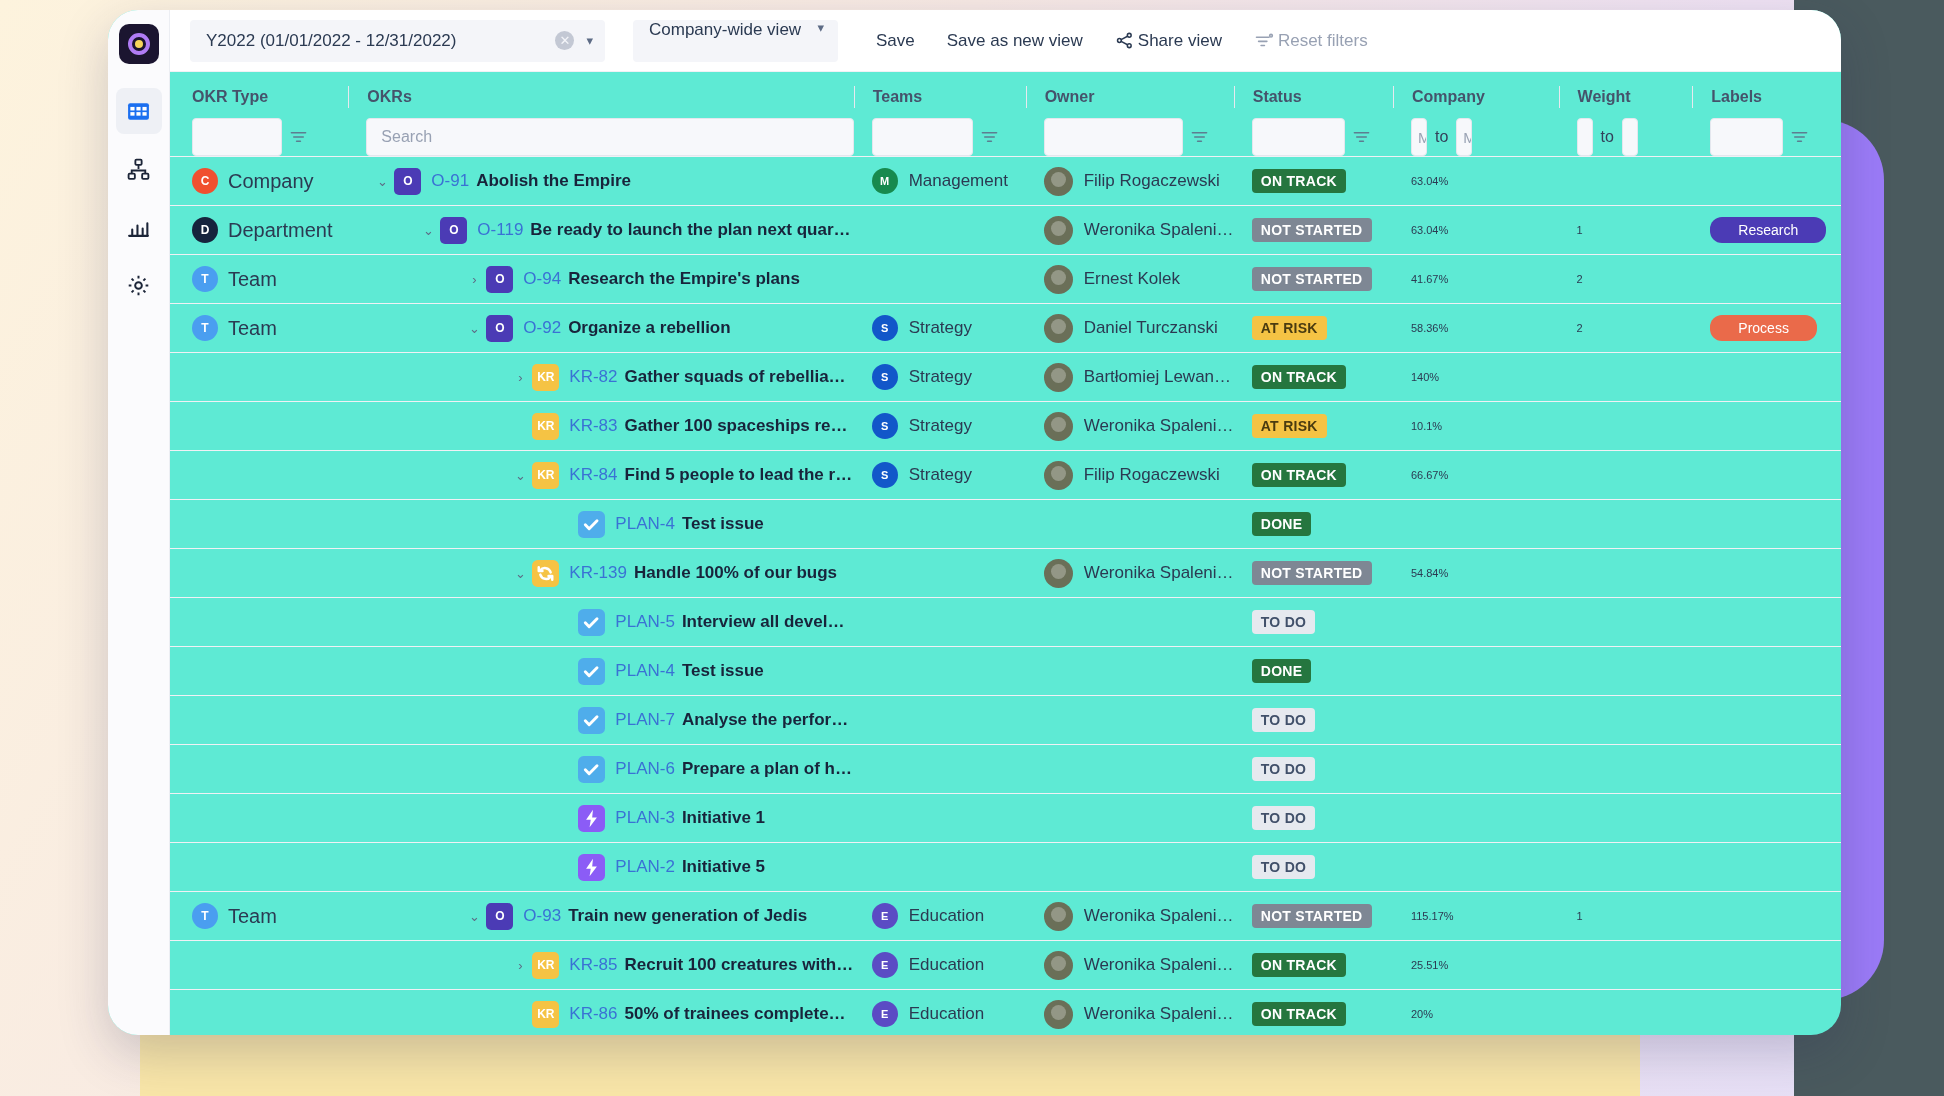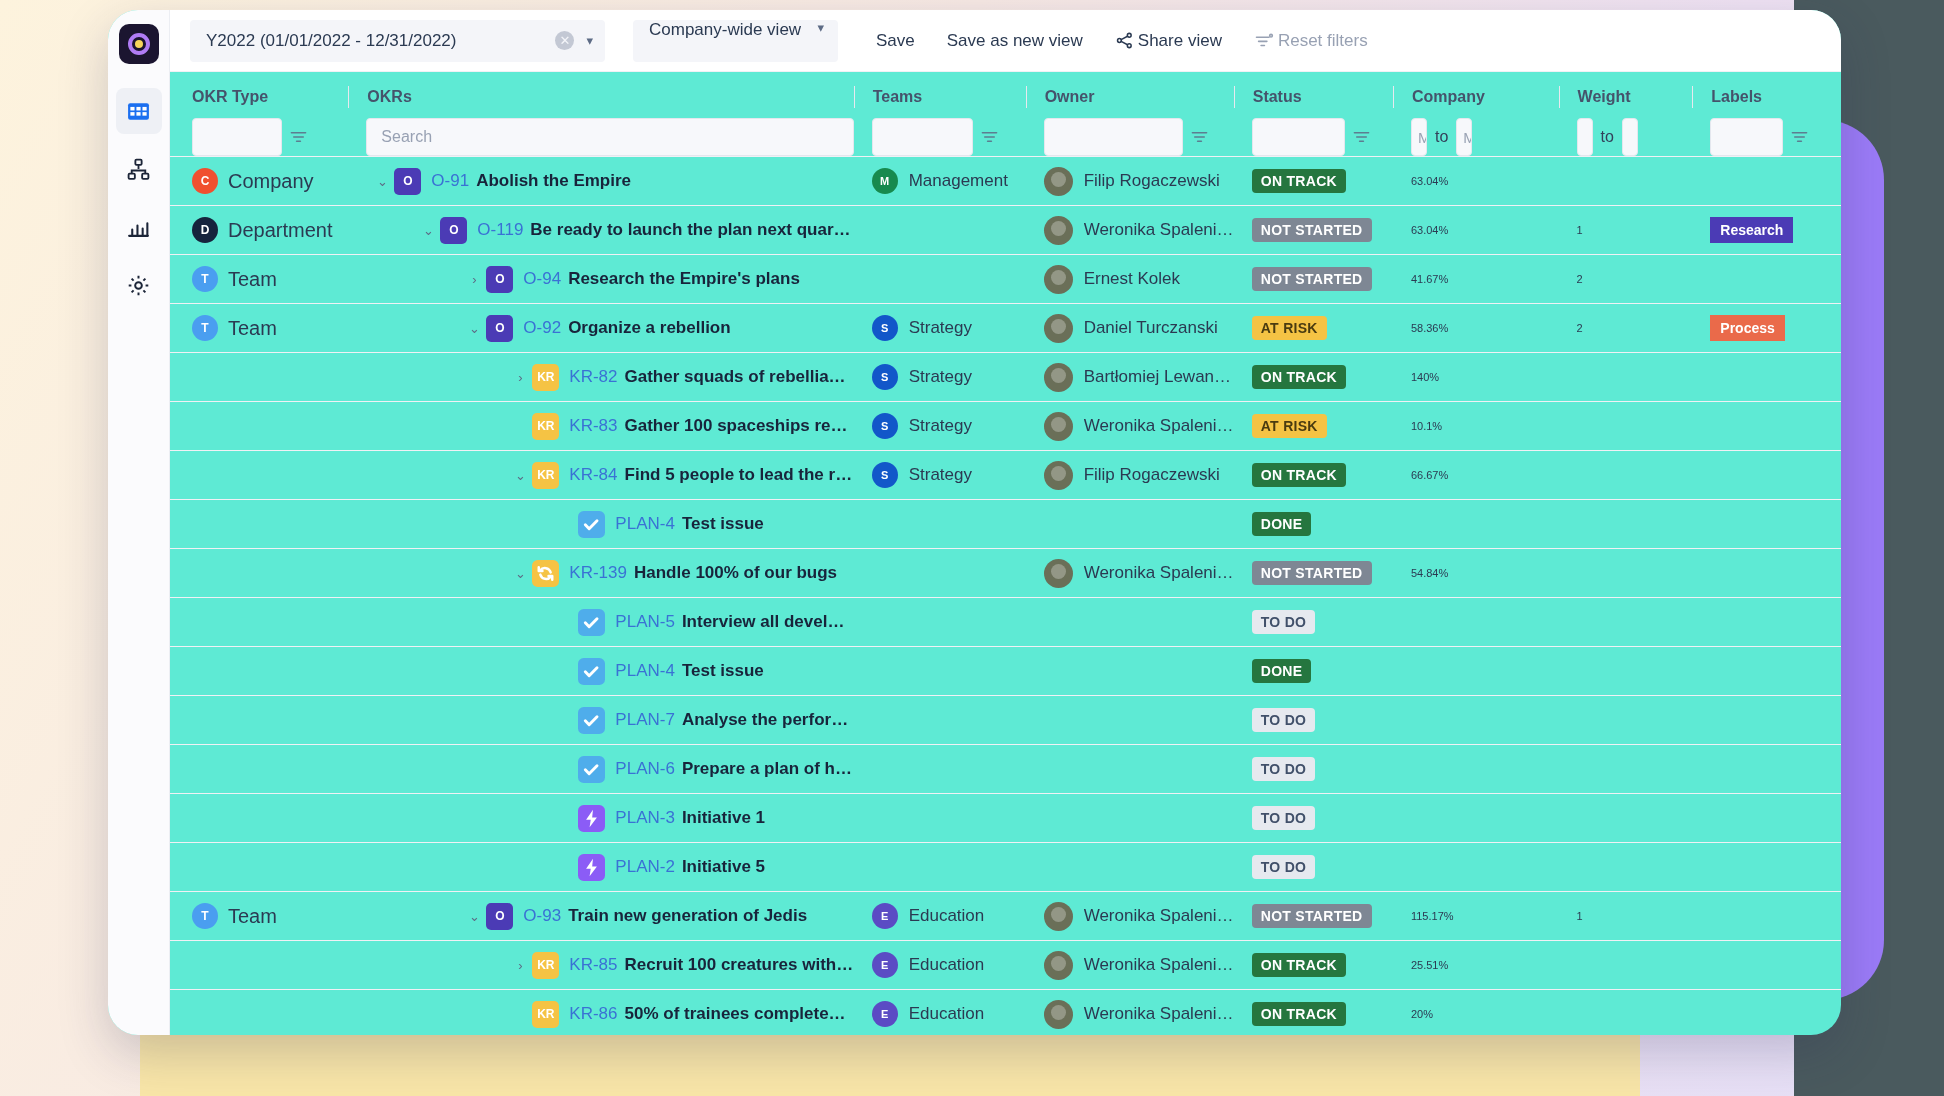--- a/index.html
+++ b/index.html
@@ -223,23 +223,23 @@
   }
   .badge.on-track   { background: #25763f; }
   .badge.not-started{ background: #7e8794; }
   .badge.at-risk    { background: #f5c344; color: #4a3b10; }
   .badge.done       { background: #25763f; }
   .badge.to-do      { background: #e6e9ef; color: #41506a; }
 
   .num { font-size: 11px; color: #2b3a52; }
 
   .lbl-badge {
-    display: inline-block; border-radius: 0;
-    font-size: 14px; font-weight: bold; color: #fff;
-    padding: 5px 10px; white-space: nowrap;
+    display: inline-block; border-radius: 12px;
+    font-size: 14px; font-weight: normal; color: #fff;
+    padding: 5px 28px; white-space: nowrap;
   }
 
   svg { display: block; }
 </style>
 </head>
 <body>
 
 <div class="bg-dark"></div>
 <div class="bg-purple"></div>
 <div class="bg-yellow"></div>

